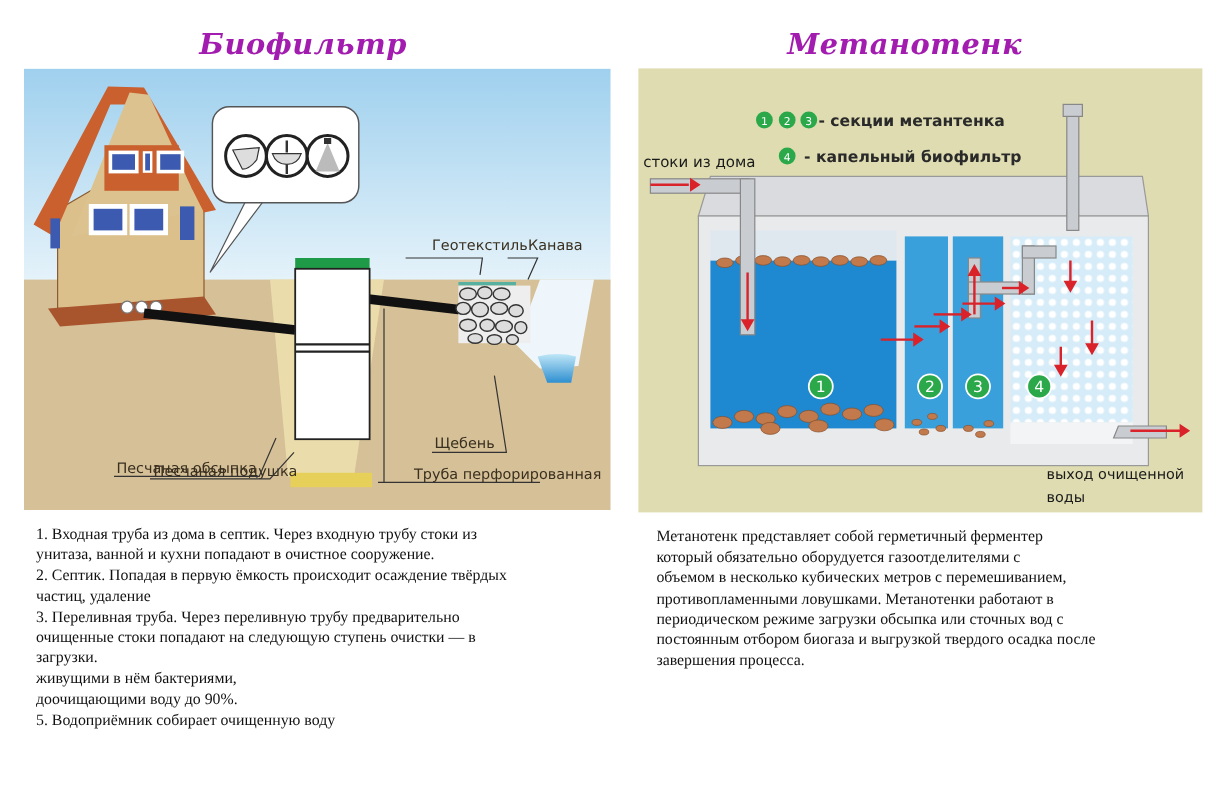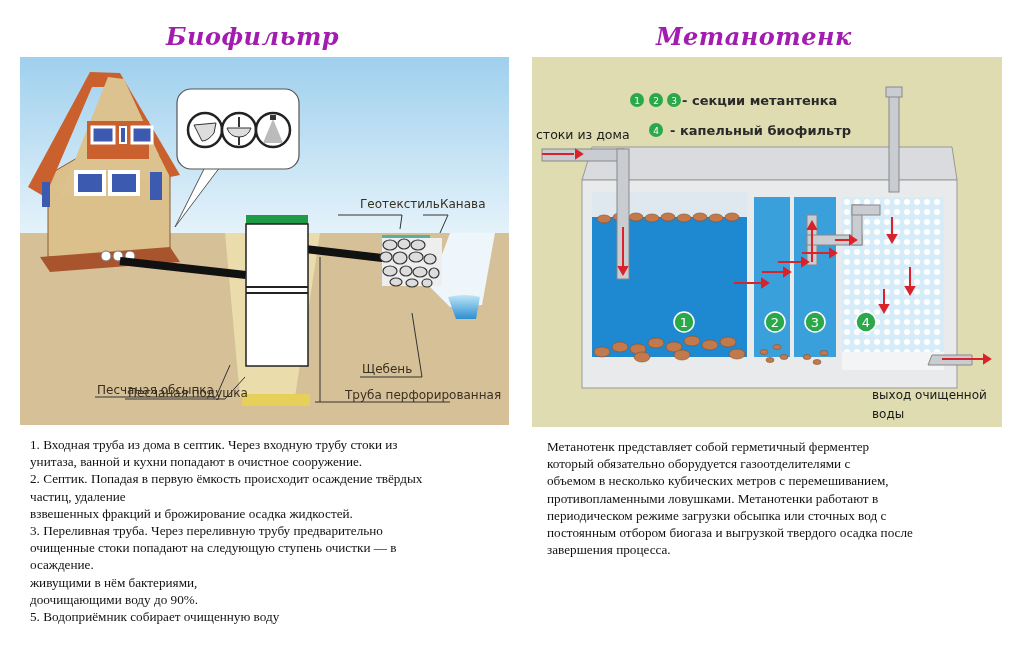--- a/index.html
+++ b/index.html
@@ -249,24 +249,23 @@
     <text x="340" y="342" font-size="12" fill="#1a1a1a">выход очищенной</text>
     <text x="340" y="361" font-size="12" fill="#1a1a1a">воды</text>
   </svg>
 </div>
 
 <div class="text" id="txt-left">
   <p>1. Входная труба из дома в септик. Через входную трубу стоки из</p>
   <p>унитаза, ванной и кухни попадают в очистное сооружение.</p>
   <p>2. Септик. Попадая в первую ёмкость происходит осаждение твёрдых</p>
   <p>частиц, удаление</p>
-  <p>взвешенных фракций и брожирование осадка жидкостей.</p>
   <p>3. Переливная труба. Через переливную трубу предварительно</p>
   <p>очищенные стоки попадают на следующую ступень очистки — в</p>
-  <p>осаждение.</p>
+  <p>загрузки.</p>
   <p>живущими в нём бактериями,</p>
   <p>доочищающими воду до 90%.</p>
   <p>5. Водоприёмник собирает очищенную воду</p>
 </div>
 
 <div class="text" id="txt-right">
   <p>Метанотенк представляет собой герметичный ферментер</p>
   <p>который обязательно оборудуется газоотделителями с</p>
   <p>объемом в несколько кубических метров с перемешиванием,</p>
   <p>противопламенными ловушками. Метанотенки работают в</p>

